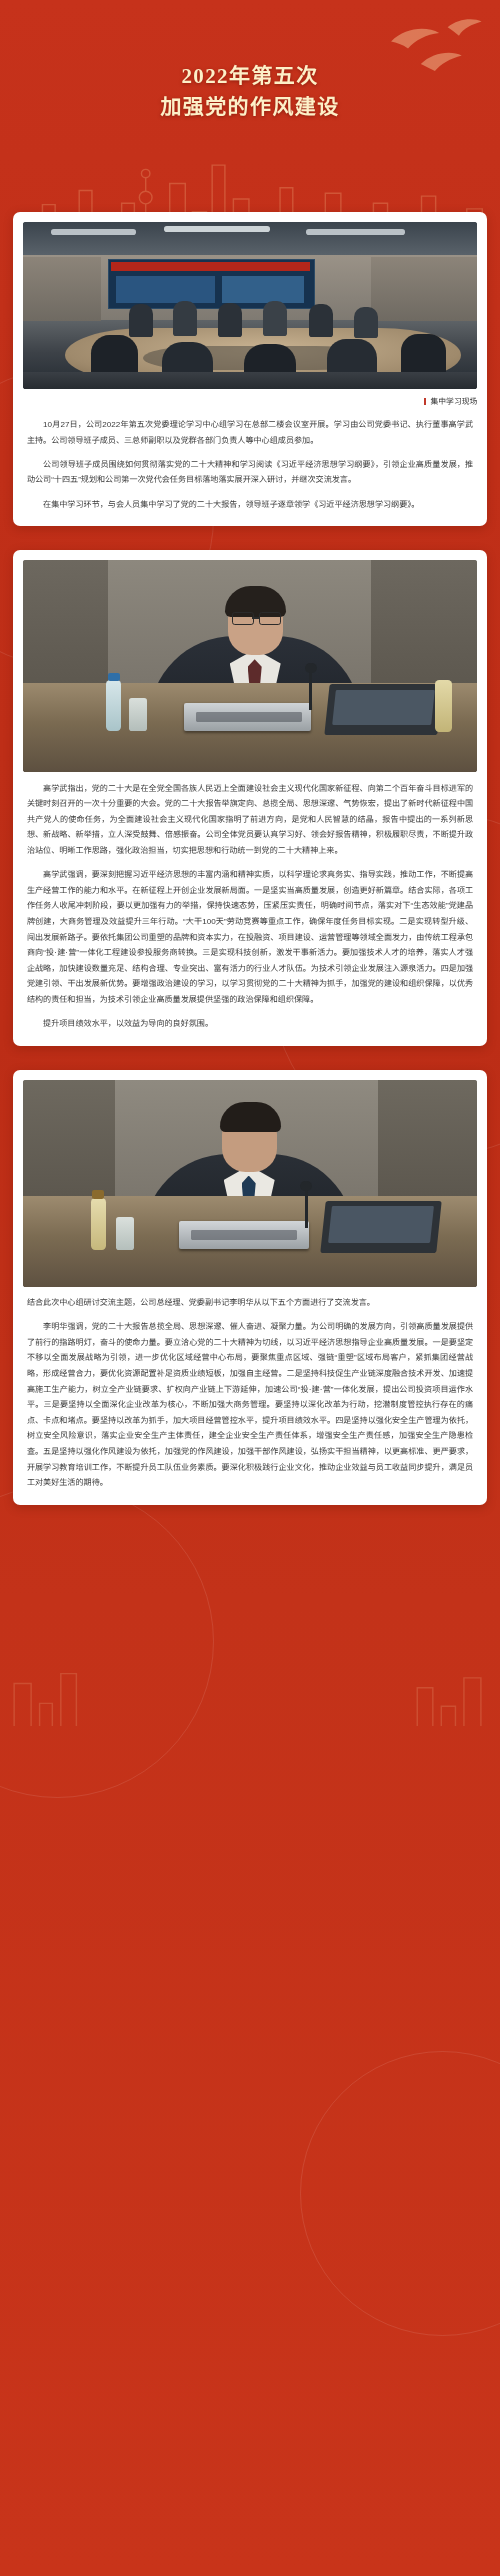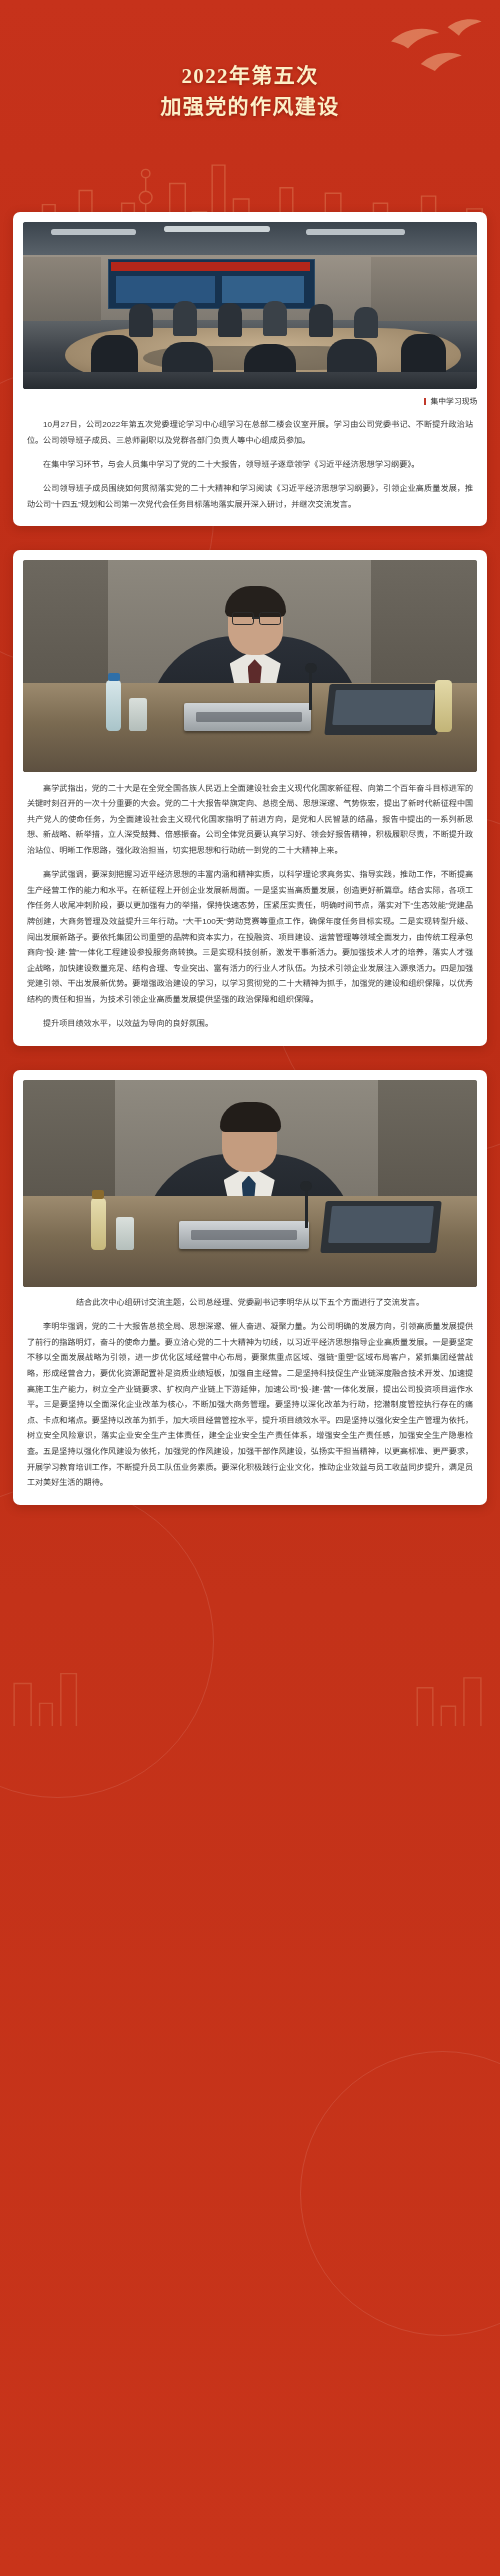--- a/index.html
+++ b/index.html
@@ -233,23 +233,23 @@
       <div class="ph-layer" style="left:304px;top:117px;width:50px;height:52px;background:#262c33;border-radius:19px 19px 5.7px 5.7px;"></div>
       <div class="ph-layer" style="left:378px;top:112px;width:45px;height:57px;background:#1d2228;border-radius:17px 17px 5.7px 5.7px;"></div>
 
       <div class="ph-layer" style="left:0;bottom:0;width:100%;height:17px;background:linear-gradient(180deg,#3a3f45,#272c31);"></div>
     </div>
 
     <div class="caption">
       <span class="bar"></span><span>集中学习现场</span>
     </div>
 
-    <p class="para">10月27日，公司2022年第五次党委理论学习中心组学习在总部二楼会议室开展。学习由公司党委书记、不断提升政治站位。公司领导班子成员、三总师副职以及党群各部门负责人等中心组成员参加。</p>
+    <p class="para">10月27日，公司2022年第五次党委理论学习中心组学习在总部二楼会议室开展。学习由公司党委书记、执行董事高学武主持。公司领导班子成员、三总师副职以及党群各部门负责人等中心组成员参加。</p>
+    <p class="para">公司领导班子成员围绕如何贯彻落实党的二十大精神和学习阅读《习近平经济思想学习纲要》，引领企业高质量发展，推动公司“十四五”规划和公司第一次党代会任务目标落地落实展开深入研讨，并继次交流发言。</p>
     <p class="para">在集中学习环节，与会人员集中学习了党的二十大报告，领导班子逐章领学《习近平经济思想学习纲要》。</p>
-    <p class="para">公司领导班子成员围绕如何贯彻落实党的二十大精神和学习阅读《习近平经济思想学习纲要》，引领企业高质量发展，推动公司“十四五”规划和公司第一次党代会任务目标落地落实展开深入研讨，并继次交流发言。</p>
   </div>
 
   <div class="card" style="margin-top:24px;">
 
     <div class="photo portrait1">
 
       <div class="ph-layer" style="left:0;top:0;width:100%;height:60%;background:linear-gradient(180deg,#8d887e 0%,#7a756c 100%);"></div>
       <div class="ph-layer" style="left:0;top:0;width:85px;height:60%;background:linear-gradient(180deg,#6d685f,#5d584f);"></div>
       <div class="ph-layer" style="right:0;top:0;width:106px;height:60%;background:linear-gradient(180deg,#6d685f,#5d584f);"></div>
 
@@ -307,19 +307,19 @@
       <div class="ph-layer" style="left:168px;bottom:47px;width:106px;height:10px;background:#4a4f55;opacity:.55;border-radius:1.4px;"></div>
       <div class="ph-layer" style="left:300px;bottom:34px;width:116px;height:52px;background:#2d3237;border-radius:2.8px;transform:skewX(-6deg);"></div>
       <div class="ph-layer" style="left:307px;bottom:44px;width:102px;height:37px;background:#4a5663;border-radius:1.4px;transform:skewX(-6deg);"></div>
       <div class="ph-layer" style="left:68px;bottom:37px;width:15.6px;height:52px;background:linear-gradient(180deg,#e6dcae,#c6b87c);border-radius:4.2px;"></div>
       <div class="ph-layer" style="left:69px;bottom:88px;width:12.7px;height:8.5px;background:#8a6a2d;border-radius:2.1px;"></div>
       <div class="ph-layer" style="left:93px;bottom:37px;width:18.4px;height:33px;background:linear-gradient(180deg,rgba(232,242,242,.85),rgba(192,207,207,.85));border-radius:2.8px;"></div>
       <div class="ph-layer" style="left:282px;bottom:59px;width:3.5px;height:40px;background:#23272b;"></div>
       <div class="ph-layer" style="left:277px;bottom:96px;width:12.7px;height:10px;background:#23272b;border-radius:5.7px;"></div>
     </div>
 
-    <p class="para" style="text-indent:0;text-align:center;">结合此次中心组研讨交流主题，公司总经理、党委副书记李明华从以下五个方面进行了交流发言。</p>
+    <p class="para" style="text-indent:0;">结合此次中心组研讨交流主题，公司总经理、党委副书记李明华从以下五个方面进行了交流发言。</p>
     <p class="para">李明华强调，党的二十大报告总揽全局、思想深邃、催人奋进、凝聚力量。为公司明确的发展方向，引领高质量发展提供了前行的指路明灯，奋斗的使命力量。要立洽心党的二十大精神为切线，以习近平经济思想指导企业高质量发展。一是要坚定不移以全面发展战略为引领，进一步优化区域经营中心布局，要聚焦重点区域、强链“重塑”区域布局客户，紧抓集团经营战略，形成经营合力，要优化资源配置补足资质业绩短板，加强自主经营。二是坚持科技促生产业链深度融合技术开发、加速提高施工生产能力，树立全产业链要求、扩权向产业链上下游延伸，加速公司“投·建·营”一体化发展，提出公司投资项目运作水平。三是要坚持以全面深化企业改革为核心，不断加强大商务管理。要坚持以深化改革为行动，挖潜制度管控执行存在的痛点、卡点和堵点。要坚持以改革为抓手，加大项目经营管控水平，提升项目绩效水平。四是坚持以强化安全生产管理为依托，树立安全风险意识，落实企业安全生产主体责任，建全企业安全生产责任体系，增强安全生产责任感，加强安全生产隐患检查。五是坚持以强化作风建设为依托，加强党的作风建设，加强干部作风建设，弘扬实干担当精神，以更高标准、更严要求，开展学习教育培训工作，不断提升员工队伍业务素质。要深化积极践行企业文化，推动企业效益与员工收益同步提升，满足员工对美好生活的期待。</p>
   </div>
 
   <div class="tail"></div>
 </div>
 
 
 </body></html>

